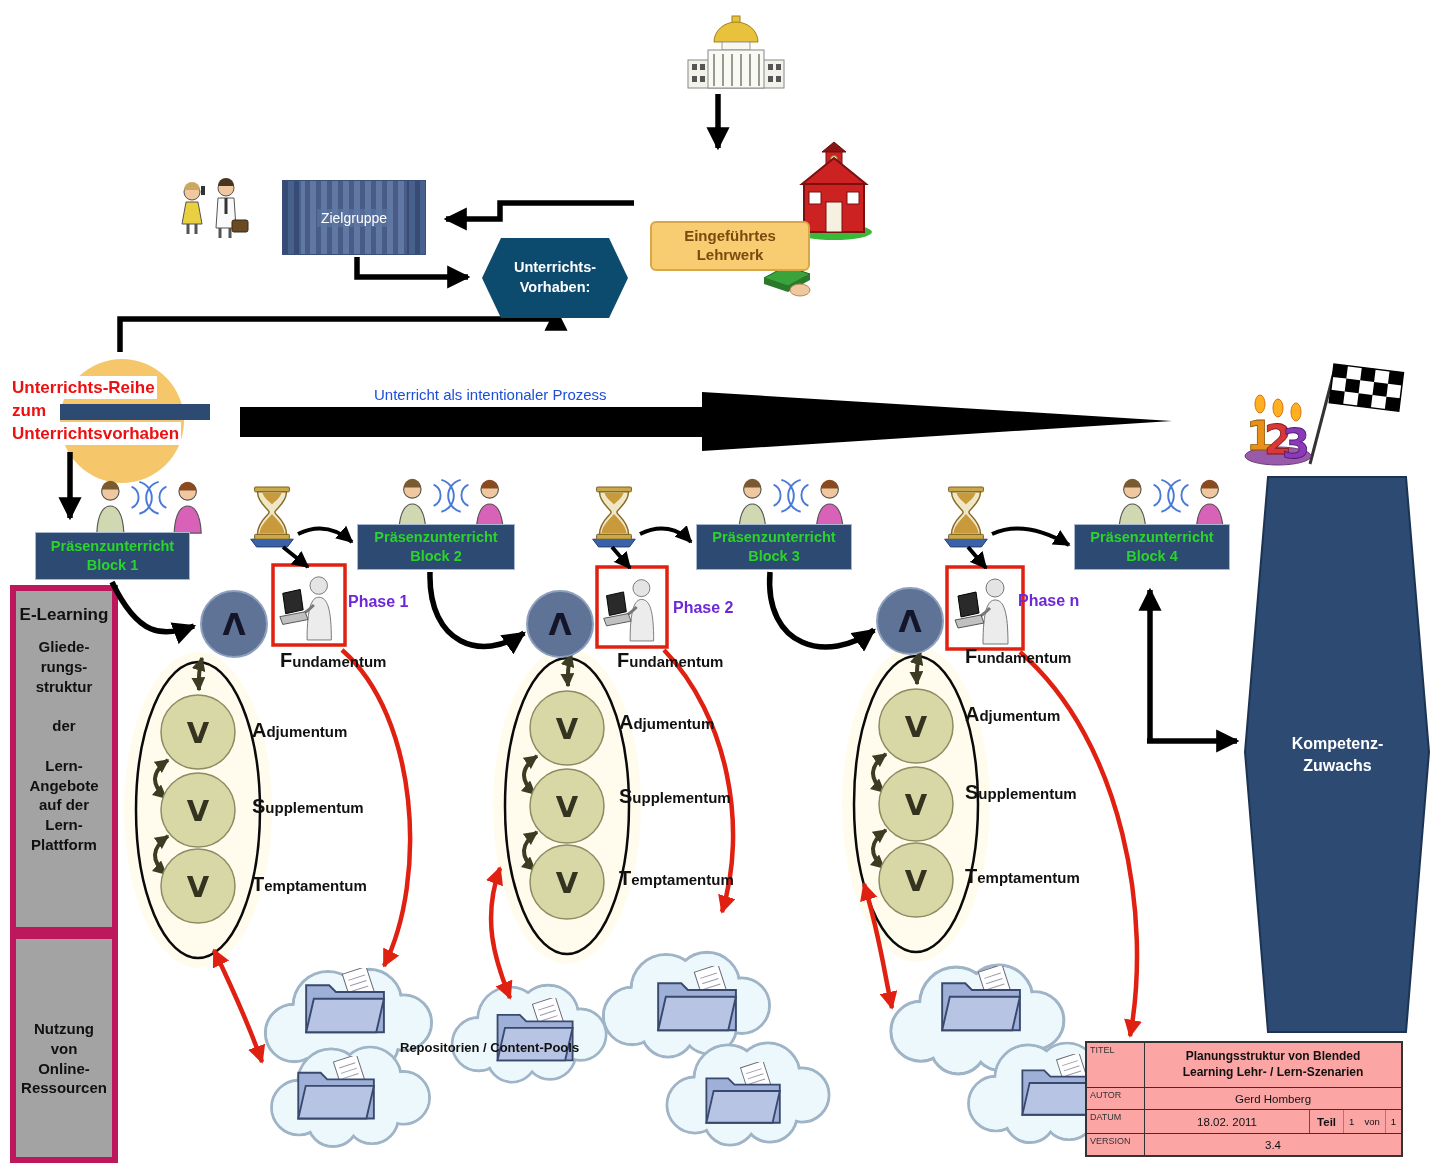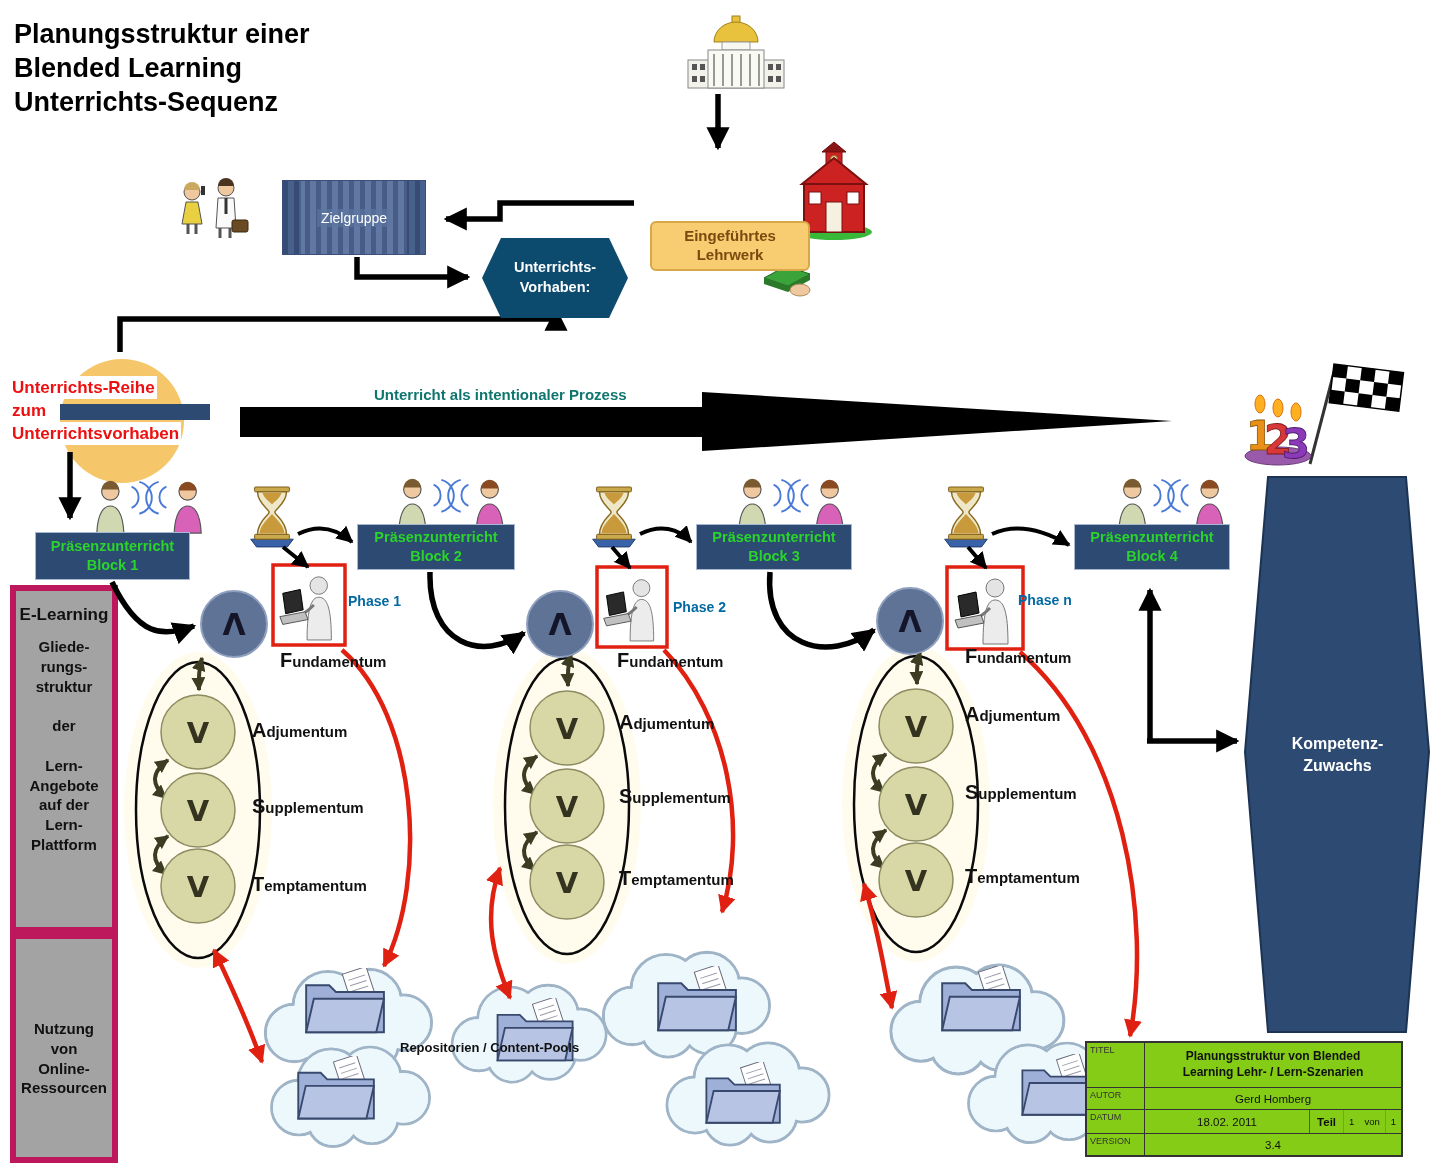--- a/index.html
+++ b/index.html
@@ -13,31 +13,31 @@
   .roundbox{border-radius:16px}
   .bildung{background:#41587a;border:1px solid #2a3c58;font-size:14px}
   .curric{background:#5e7697;border:1px solid #44587a;font-size:14px}
   .lehrwerk{background:#f8cc70;border:2px solid #d8a848;border-radius:6px;color:#7a4a10;font-weight:bold;font-size:15px;line-height:1.25}
   .zielgruppe{background:repeating-linear-gradient(90deg,rgba(10,20,60,.28) 0 5px,rgba(255,255,255,0) 5px 11px),linear-gradient(90deg,#47608c 0 13%,#6078a3 13% 87%,#47608c 87%);font-size:14px;border:1px solid #3a4f78}
   .hexa{clip-path:polygon(13% 0,87% 0,100% 50%,87% 100%,13% 100%,0% 50%);background:#0c4a6e;font-weight:bold;font-size:14.5px;line-height:1.35}
   .block{background:#2c4a72;border:1px solid #a8b8d0;color:#2ad42a;font-weight:bold;font-size:14.5px;line-height:1.3;flex-direction:column;z-index:3}
   .reihe{z-index:3;font-weight:bold;font-size:17px;line-height:23px;color:#ee1010}
   .reihe span{display:inline-block;background:#fff;padding:0 2px}
   .reihe-bar{background:#2c4a72;z-index:2}
-  .prozess{font-weight:bold;font-size:15px;color:#0f766e;z-index:3}
-  .phase{font-weight:bold;font-size:14px;color:#0369a1;z-index:3}
+  .prozess{font-weight:normal;font-size:15px;color:#1d4ed8;z-index:3}
+  .phase{font-weight:bold;font-size:16px;color:#6d28d9;z-index:3}
   .fast{display:flex;align-items:baseline;color:#111;font-weight:bold;z-index:3}
   .fast .init{font-size:20px}
   .fast .rest{font-size:15px}
   .sidebar{background:#a3a3a3;border:6px solid #be185d;z-index:1;text-align:center;color:#111;font-weight:bold}
   .sb-title{font-size:17px;margin-top:14px}
   .sb-body{font-size:15px;line-height:1.32;margin-top:12px}
   .komp-label{color:#fff;font-weight:bold;font-size:16px;text-align:center;z-index:3;line-height:1.4}
   .repos{font-weight:bold;font-size:13px;color:#111;z-index:4}
-  .tblock{background:#84cc16;border:2px solid #333;z-index:4;font-size:11px;color:#111}
+  .tblock{background:#fca5a5;border:2px solid #333;z-index:4;font-size:11px;color:#111}
   .tb-row{display:flex;border-top:1px solid #333;align-items:stretch}
   .tb-row:first-child{border-top:none}
   .tb-label{width:58px;border-right:1px solid #333;font-size:9px;color:#333;padding:2px 0 0 3px;flex:none}
   .tb-content{flex:1;display:flex;align-items:center;justify-content:center;text-align:center}
   .tb-title{font-weight:bold;font-size:12px;line-height:1.3}
   .tb-small{font-size:11.5px}
   .tb-seg{border-left:1px solid #555;padding:0 7px;font-size:11.5px;display:flex;align-items:center}
   .tb-num{font-size:9.5px;padding:0 5px;display:flex;align-items:center;border-left:1px solid #888}
   svg text{font-family:"DejaVu Sans",sans-serif}
   .lam{font-size:30px;font-weight:bold;fill:#15152a;text-anchor:middle}
@@ -351,23 +351,20 @@
     <g>
       <path class="rarrow" d="M342,650 C418,716 428,878 384,966" marker-end="url(#mr)"></path>
       <path class="rarrow" d="M214,950 C238,1000 250,1028 262,1062" marker-start="url(#mr)" marker-end="url(#mr)"></path>
       <path class="rarrow" d="M500,868 C482,918 494,958 510,998" marker-start="url(#mr)" marker-end="url(#mr)"></path>
       <path class="rarrow" d="M664,650 C728,716 748,828 722,912" marker-end="url(#mr)"></path>
       <path class="rarrow" d="M864,884 C880,936 884,972 892,1008" marker-start="url(#mr)" marker-end="url(#mr)"></path>
       <path class="rarrow" d="M1020,652 C1124,742 1152,918 1130,1036" marker-end="url(#mr)"></path>
     </g>
   </svg>
 
-  <div class="abs main-title" style="left:14px;top:18px;width:430px">Planungsstruktur  einer
-Blended Learning
-Unterrichts-Sequenz</div>
 
 
 
   <div class="abs node lehrwerk pre z3" style="left:650px;top:221px;width:160px;height:50px">Eingeführtes
 Lehrwerk</div>
 
   <div class="abs node zielgruppe z3" style="left:282px;top:180px;width:144px;height:75px">
     <span style="background:rgba(94,118,162,.6);padding:1px 4px">Zielgruppe</span>
   </div>
 

